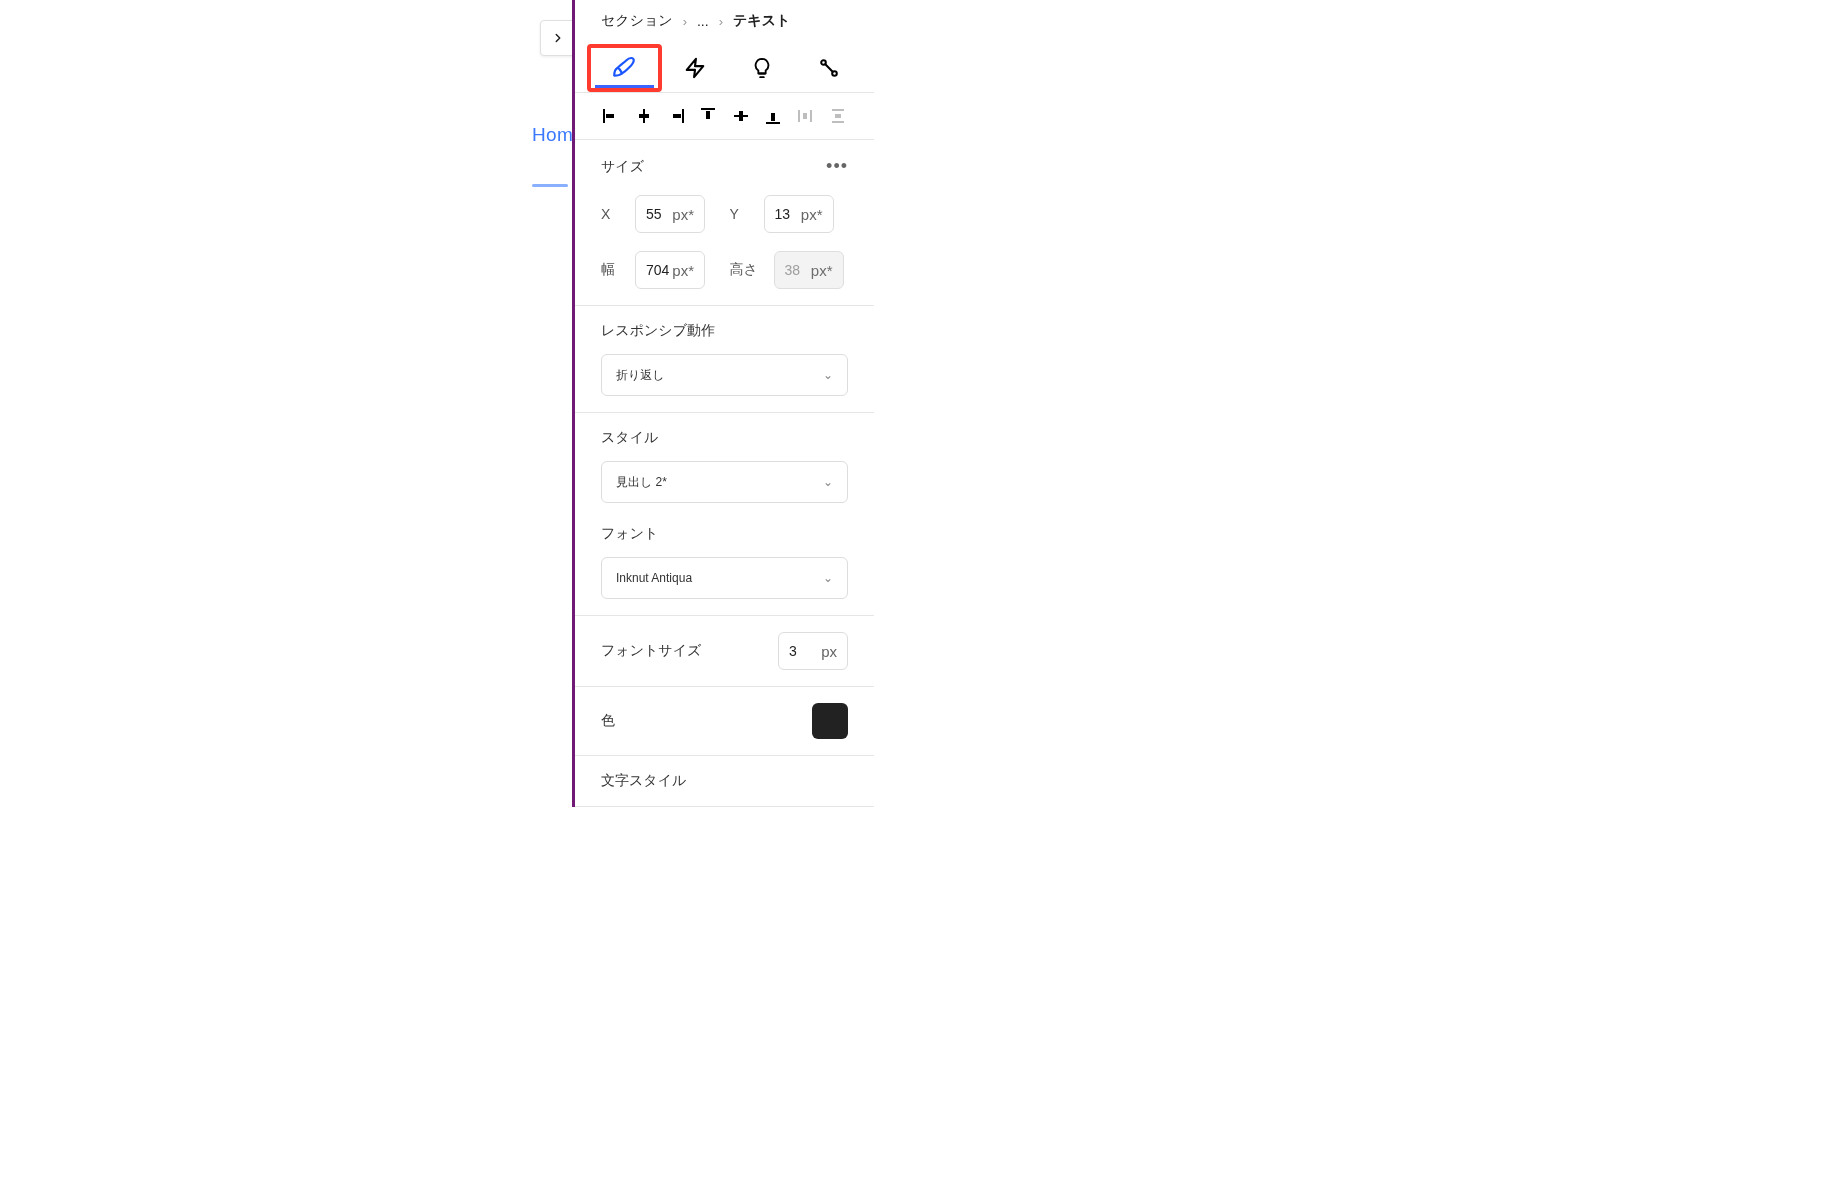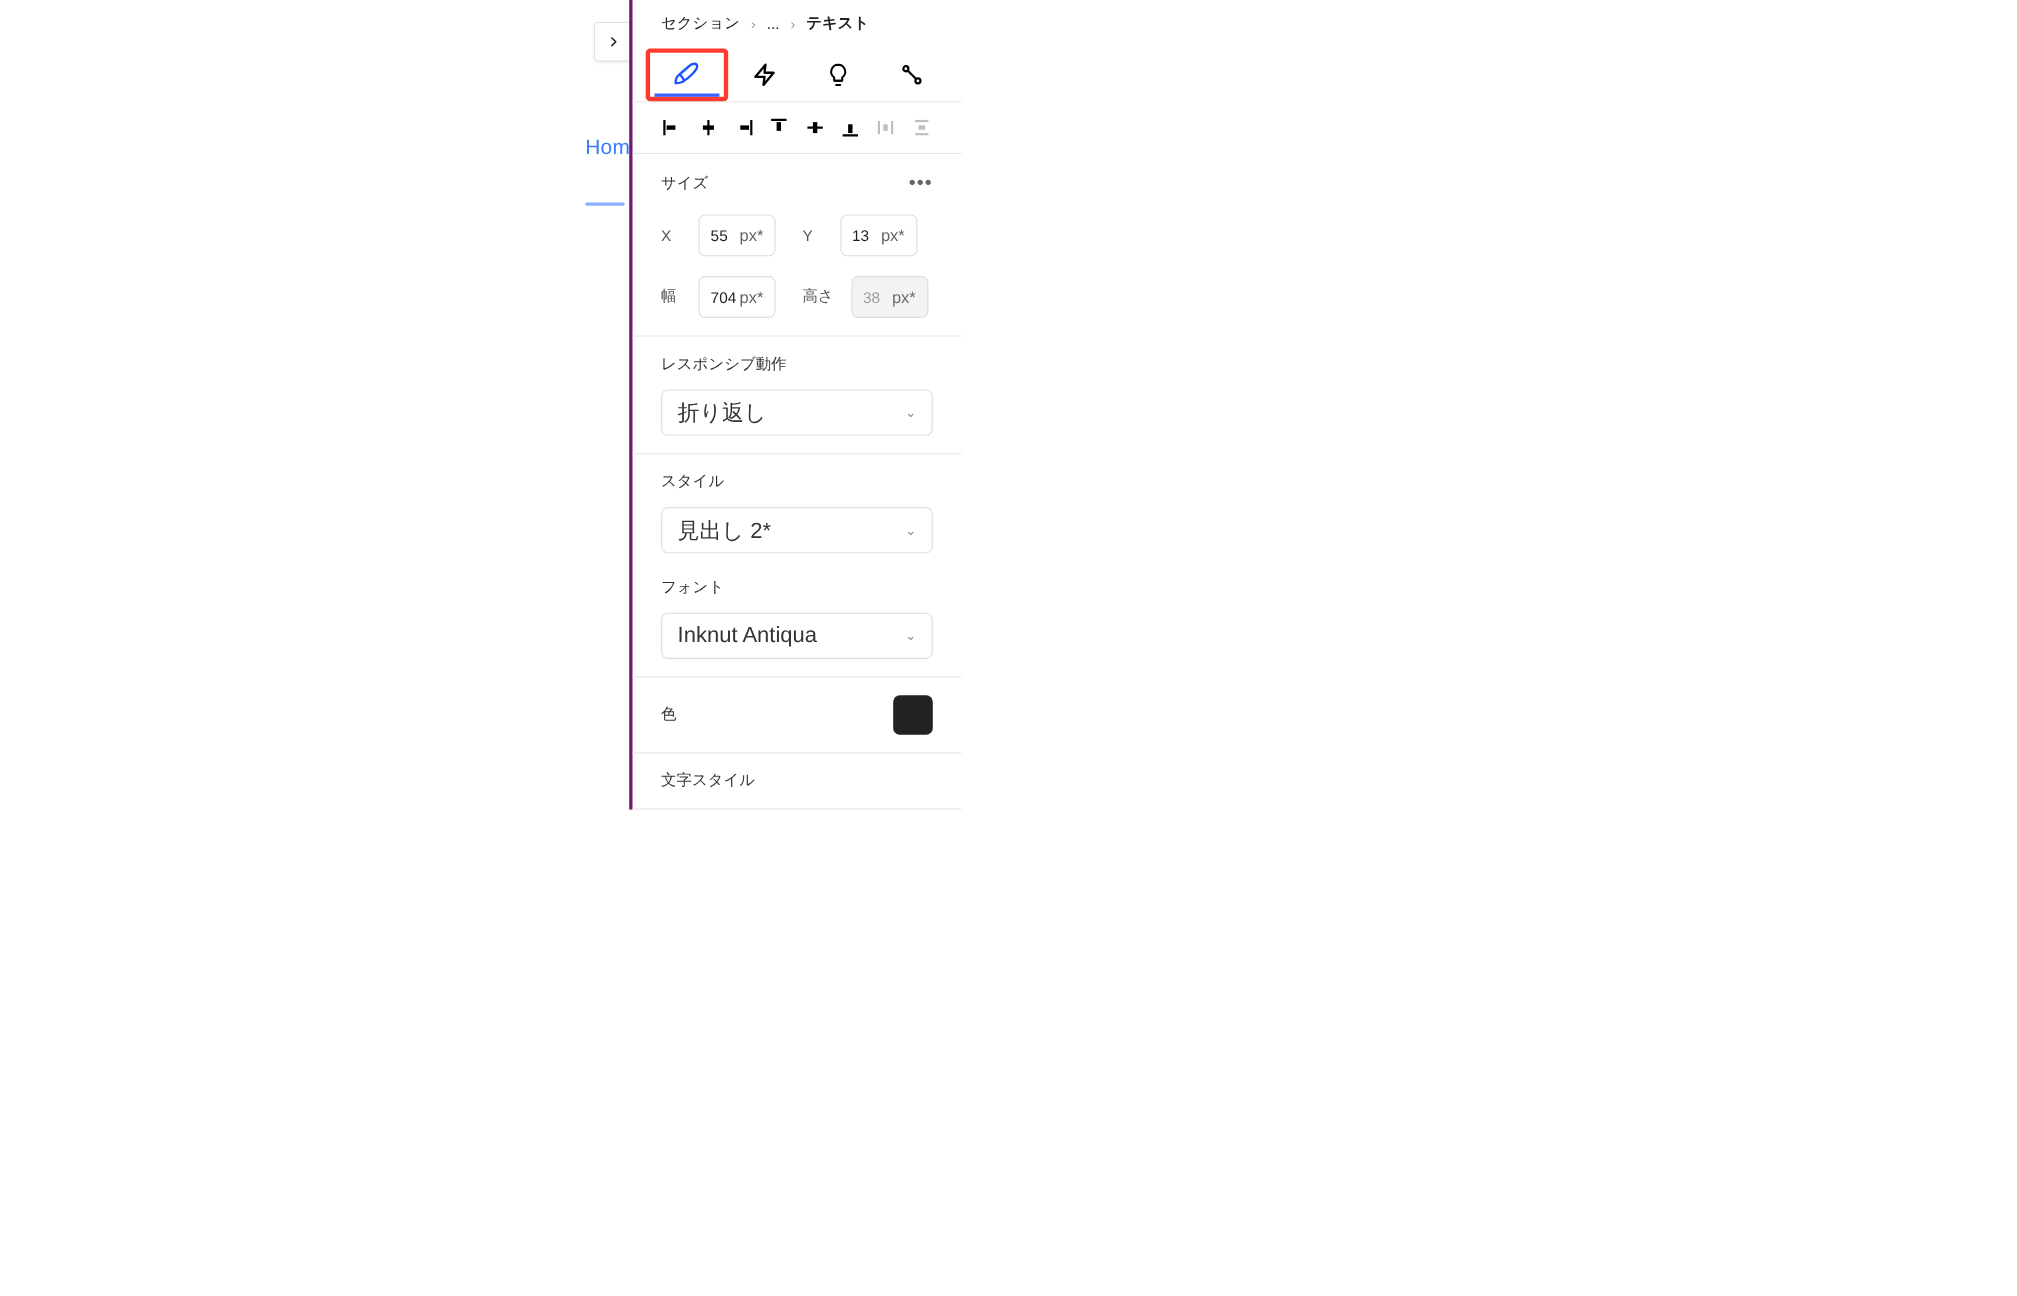--- a/index.html
+++ b/index.html
@@ -204,21 +204,21 @@
       justify-content: space-between;
       border: 1px solid #ddd;
       border-radius: 6px;
       height: 42px;
       padding: 0 14px;
       margin-top: 14px;
       background: #fff;
       cursor: pointer;
     }
     .select-box .val {
-      font-size: 20px;
+      font-size: 12px;
       color: #333;
     }
     .select-box .caret {
       color: #888;
       font-size: 12px;
     }
     .row-between {
       display: flex;
       align-items: center;
       justify-content: space-between;
@@ -404,20 +404,29 @@
   <div class="section">
     <div class="section-header">
       <span>フォント</span>
     </div>
     <div class="select-box">
       <span class="val">Inknut Antiqua</span>
       <span class="caret">⌄</span>
     </div>
   </div>
 
+  <div class="section">
+    <div class="row-between">
+      <span style="font-size:14px;color:#333">フォントサイズ</span>
+      <div class="input-box">
+        <span class="val">3</span>
+        <span class="unit">px</span>
+      </div>
+    </div>
+  </div>
 
   <div class="section">
     <div class="row-between">
       <span style="font-size:14px;color:#333">色</span>
       <div class="color-swatch"></div>
     </div>
   </div>
 
   <div class="section">
     <div class="section-header">

